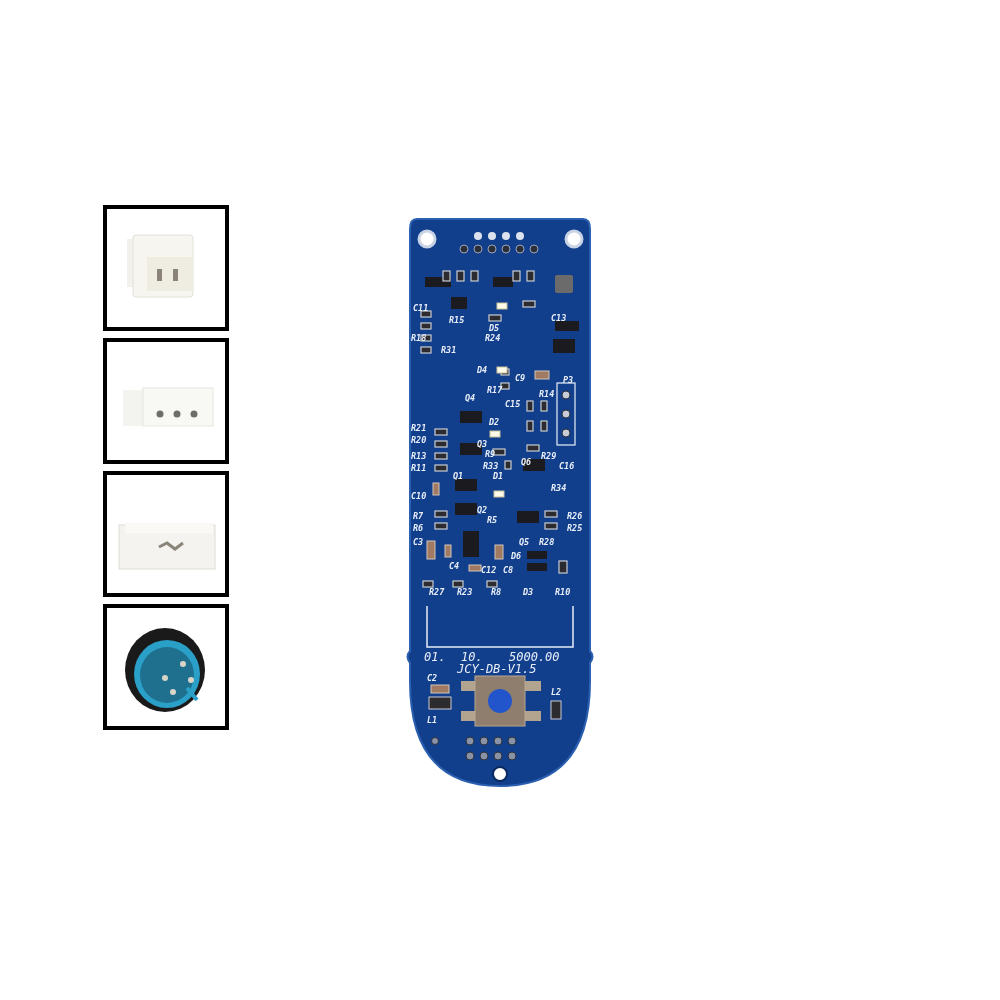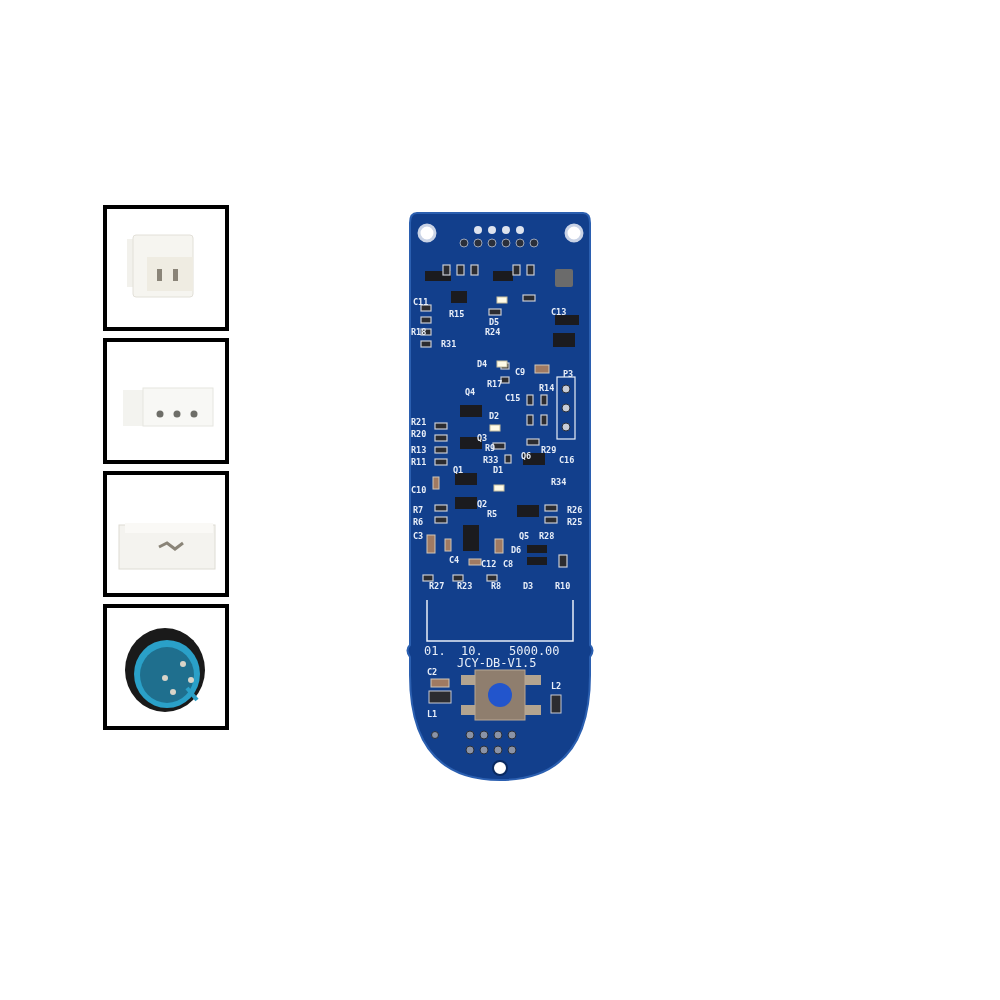--- a/index.html
+++ b/index.html
@@ -6,21 +6,21 @@
   body { width: 1000px; height: 1000px; position: relative; overflow: hidden; font-family: "DejaVu Sans", sans-serif; }
 
   
   .thumb {
     position: absolute; left: 103px; width: 118px; height: 118px;
     border: 4px solid #000; background: #fff; box-sizing: content-box;
   }
   .thumb svg { display: block; width: 118px; height: 118px; }
 
   
-  #pcb { position: absolute; left: 405px; top: 205px; width: 190px; height: 580px; }
+  #pcb { position: absolute; left: 405px; top: 211px; width: 190px; height: 580px; font-style: italic; }
   #pcb svg { width: 190px; height: 580px; display: block; }
   .silk { fill: #e8eef8; font-family: "DejaVu Sans Mono", monospace; font-size: 8.5px; font-weight: bold; }
   .silk-big { fill: #e8eef8; font-family: "DejaVu Sans Mono", monospace; font-size: 12px; }
 </style>
 </head>
 <body>
 
 <div class="thumb" style="top:205px">
   <svg viewBox="0 0 118 118">
     <rect x="20" y="30" width="16" height="48" fill="#f2f1ec"></rect>

